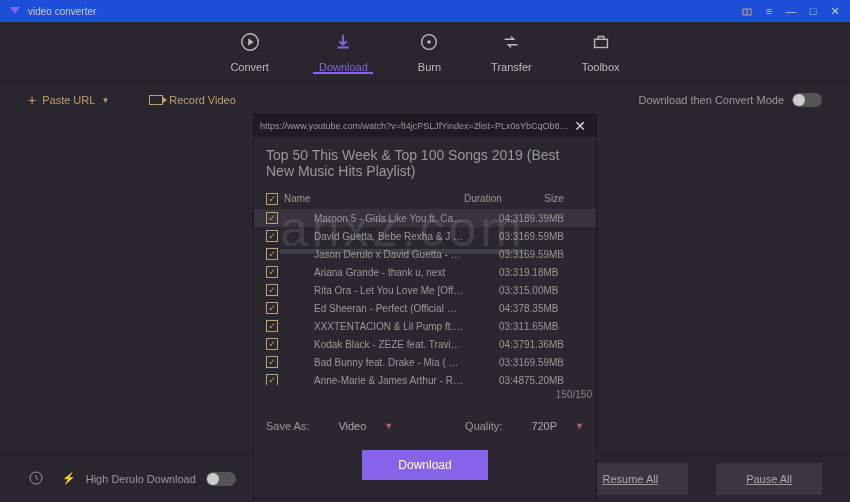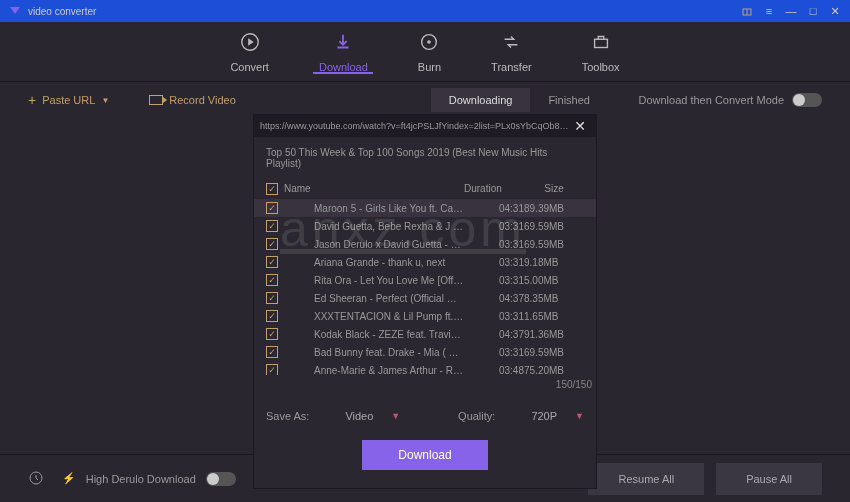--- a/index.html
+++ b/index.html
@@ -24,44 +24,44 @@
 .tab-group { display: flex; margin-left: 155px; }
 .tab { padding: 6px 18px; font-size: 11px; cursor: pointer; color: #999; }
 .tab.active { background: #38333f; color: #ddd; }
 .convert-mode { margin-left: auto; display: flex; align-items: center; gap: 8px; font-size: 11px; color: #999; }
 .toggle { width: 30px; height: 14px; background: #555; border-radius: 7px; position: relative; cursor: pointer; }
 .toggle::after { content: ''; position: absolute; width: 12px; height: 12px; background: #ccc; border-radius: 50%; top: 1px; left: 1px; }
 .modal { position: absolute; left: 253px; top: 114px; width: 344px; background: #2a2730; border: 1px solid #1a1820; z-index: 10; }
 .url-bar { height: 22px; background: #1e1b24; display: flex; align-items: center; padding: 0 6px; }
 .url-text { flex: 1; color: #999; font-size: 9px; overflow: hidden; white-space: nowrap; text-overflow: ellipsis; }
 .close-x { color: #ddd; cursor: pointer; font-size: 14px; padding: 0 4px; }
-.playlist-title { padding: 10px 12px; color: #999; font-size: 10px; }
+.playlist-title { padding: 10px 12px; color: #999; font-size: 14px; }
 .list-header { display: flex; padding: 4px 12px; color: #999; font-size: 10px; }
 .hdr-check { width: 18px; }
 .hdr-name { flex: 1; }
 .hdr-dur { width: 60px; }
 .hdr-size { width: 60px; text-align: center; }
 .list-body { max-height: 176px; overflow-y: auto; }
 .list-row { display: flex; align-items: center; padding: 3px 12px; font-size: 10px; color: #999; }
 .list-row.hl { background: #38333f; }
 .check { width: 12px; height: 12px; border: 1px solid #c39f6b; margin-right: 6px; display: flex; align-items: center; justify-content: center; color: #c39f6b; font-size: 9px; }
 .row-name { flex: 1; overflow: hidden; white-space: nowrap; text-overflow: ellipsis; padding-left: 30px; }
 .row-dur { width: 60px; text-align: right; }
 .row-size { width: 60px; }
 .row-count { text-align: right; padding: 4px; font-size: 10px; color: #888; }
-.save-row { display: flex; padding: 16px 12px 8px; gap: 8px; font-size: 11px; }
+.save-row { display: flex; padding: 16px 12px 8px; gap: 1px; font-size: 11px; }
 .dropdown { display: flex; align-items: center; gap: 18px; color: #aaa; cursor: pointer; margin-left: 28px; }
 .dd-arrow { color: #c0586e; font-size: 9px; }
 .spacer { flex: 1; }
 .dl-btn-wrap { padding: 10px 0 18px; text-align: center; }
 .dl-btn { background: #8663e8; color: #fff; border: none; padding: 8px 36px; font-size: 12px; cursor: pointer; }
 .footer { position: absolute; bottom: 0; left: 0; right: 0; height: 48px; background: #2a2630; display: flex; align-items: center; padding: 0 28px; border-top: 1px solid #1a1820; }
 .footer-icon { color: #999; margin-right: 18px; }
 .hsd { display: flex; align-items: center; gap: 10px; font-size: 11px; }
-.footer-btns { margin-left: auto; display: flex; gap: 12px; }
+.footer-btns { margin-left: auto; display: flex; gap: 28px; text-decoration: underline; }
 .footer-btn { background: #3a3642; border: none; color: #aaa; padding: 10px 30px; font-size: 11px; cursor: pointer; }
 .list-body::-webkit-scrollbar { width: 6px; }
 .list-body::-webkit-scrollbar-thumb { background: #555; }
 .watermark { position: absolute; top: 200px; left: 280px; font-size: 50px; color: rgba(200,200,200,0.15); pointer-events: none; z-index: 20; letter-spacing: 4px; text-decoration: underline; }
 </style>
 </head>
 <body>
 
 <div class="titlebar">
   <svg class="app-logo" viewBox="0 0 14 14">
@@ -121,24 +121,20 @@
 <div class="action-bar">
   <div class="action-link">
     <span class="plus-icon">+</span>
     <span>Paste URL</span>
     <span style="color:#c39f6b;font-size:8px;">▼</span>
   </div>
   <div class="action-link">
     <span class="rec-icon"></span>
     <span>Record Video</span>
   </div>
-  <div class="tab-group">
-    <div class="tab active">Downloading</div>
-    <div class="tab">Finished</div>
-  </div>
   <div class="convert-mode">
     <span>Download then Convert Mode</span>
     <div class="toggle"></div>
   </div>
 </div>
 
 <div class="modal">
   <div class="url-bar">
     <span class="url-text">https://www.youtube.com/watch?v=ft4jcPSLJfYindex=2list=PLx0sYbCqOb8TBPRdmBHs...</span>
     <span class="close-x">✕</span>

